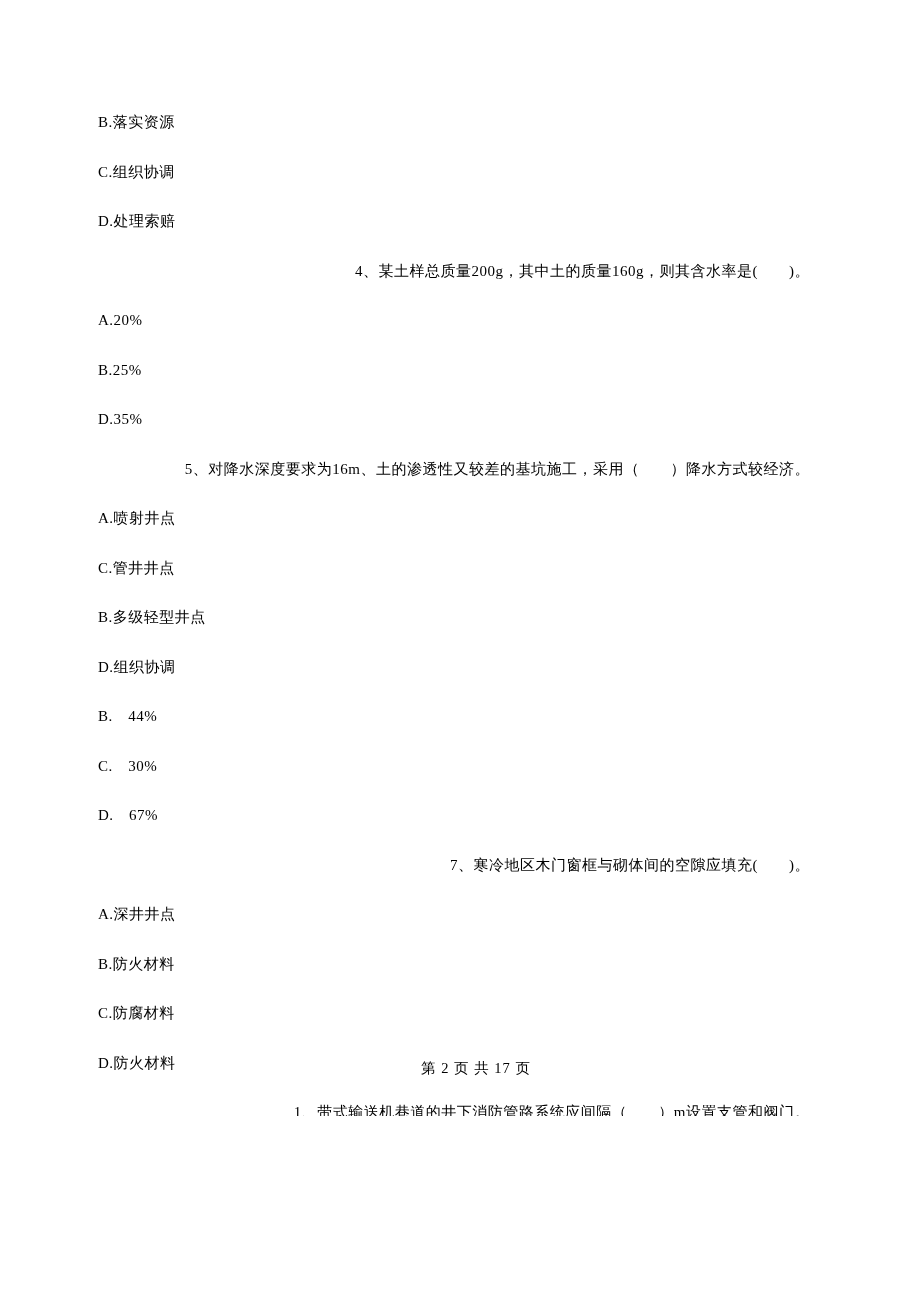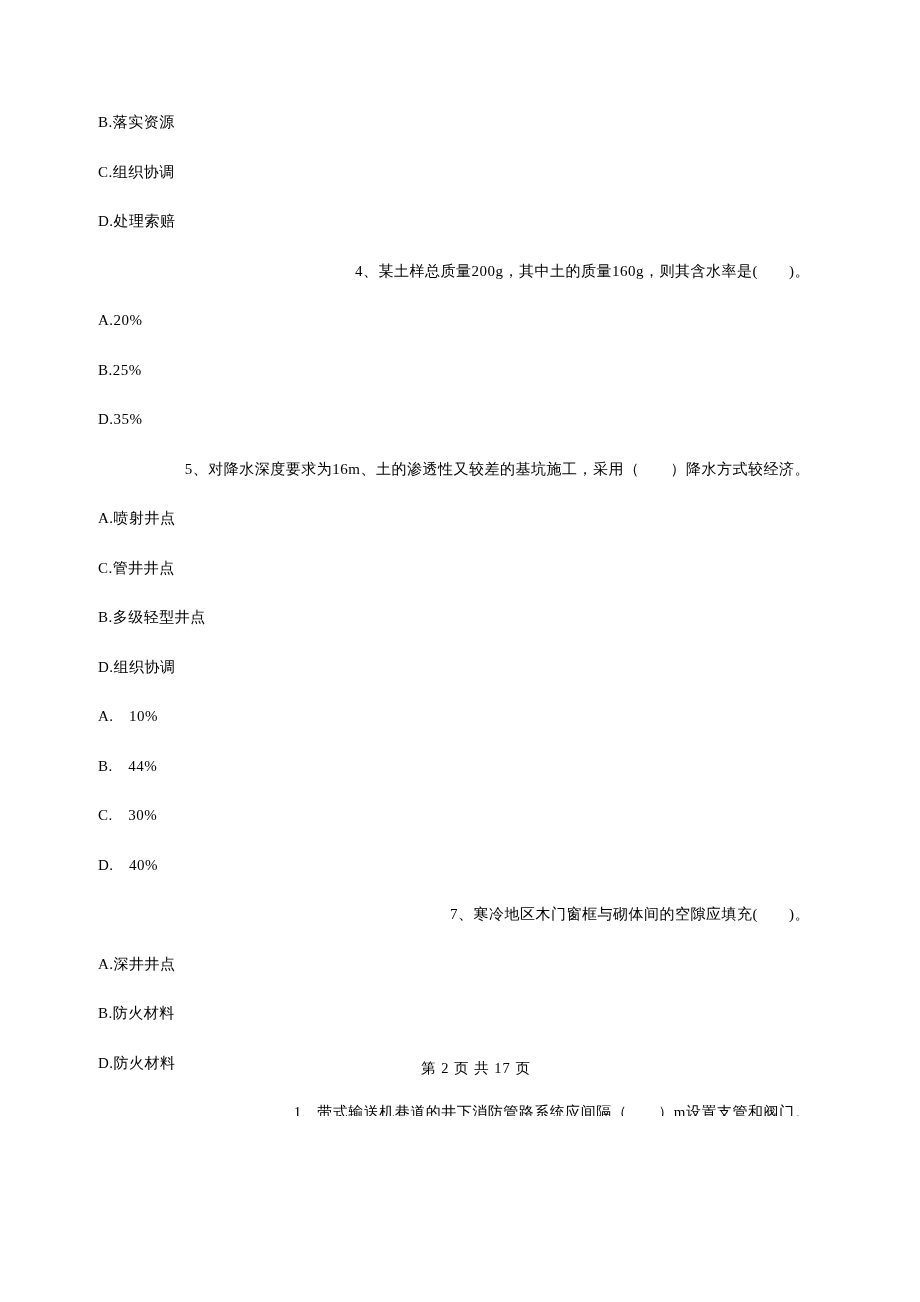--- a/index.html
+++ b/index.html
@@ -55,27 +55,27 @@
   <div class="option">A.20%</div>
   <div class="option">B.25%</div>
   <div class="option">D.35%</div>
 
   <div class="question">5、对降水深度要求为16m、土的渗透性又较差的基坑施工，采用（　　）降水方式较经济。</div>
   <div class="option">A.喷射井点</div>
   <div class="option">C.管井井点</div>
   <div class="option">B.多级轻型井点</div>
   <div class="option">D.组织协调</div>
 
-  <div class="option">A.　10%</div>
   <div class="option">B.　44%</div>
   <div class="option">C.　30%</div>
-  <div class="option">D.　40%</div>
+  <div class="option">D.　67%</div>
 
   <div class="question">7、寒冷地区木门窗框与砌体间的空隙应填充(　　)。</div>
   <div class="option">A.深井井点</div>
   <div class="option">B.防火材料</div>
+  <div class="option">C.防腐材料</div>
   <div class="option">D.防火材料</div>
 
   <div class="question">1、带式输送机巷道的井下消防管路系统应间隔（　　）m设置支管和阀门。</div>
   <div class="option">A.30</div>
 
   <div class="footer">第 2 页 共 17 页</div>
 </div>
 
 </body></html>

